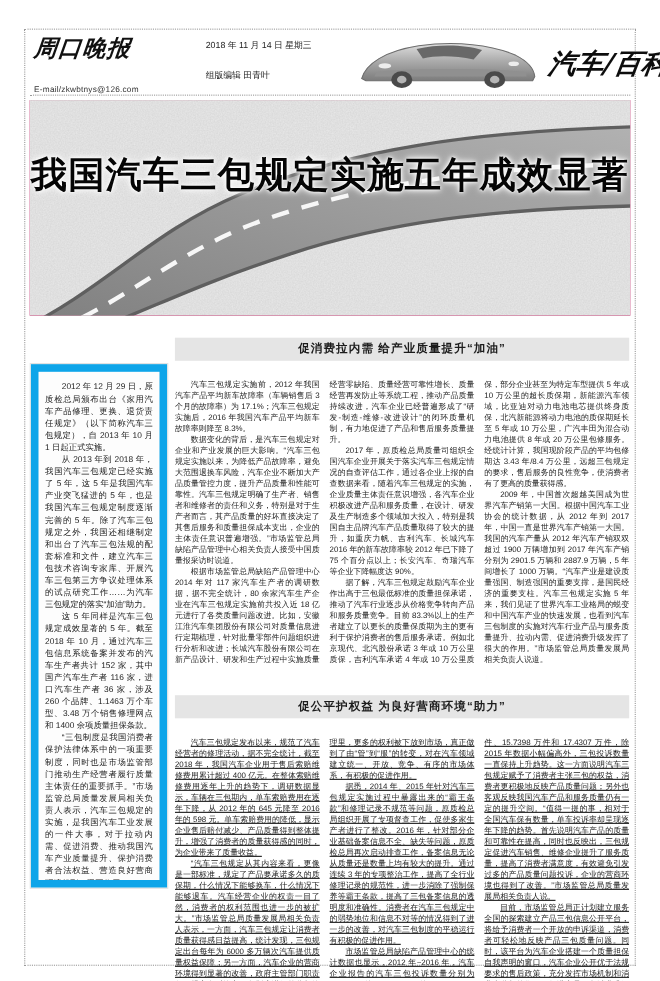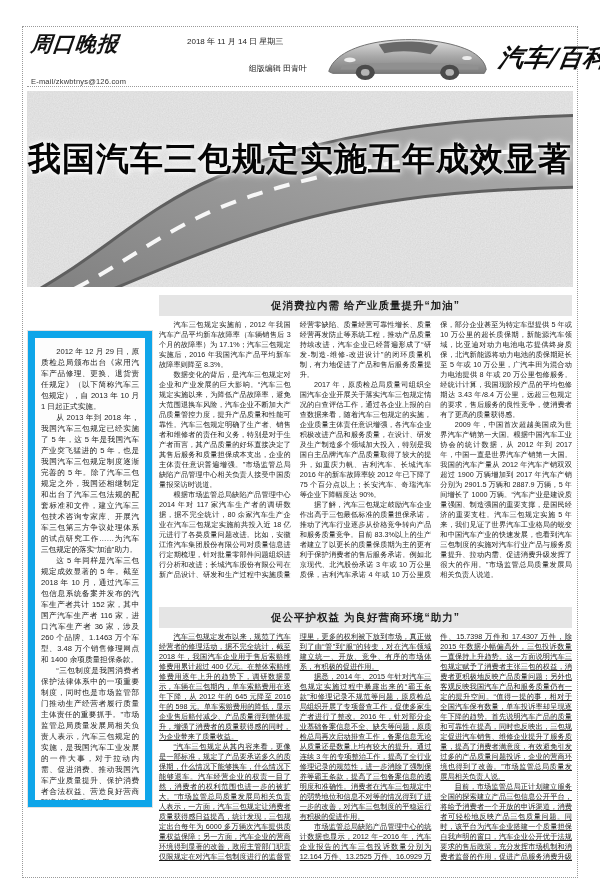--- a/index.html
+++ b/index.html
@@ -20,21 +20,21 @@
   }
   .logo-block { display:flex; flex-direction:column; justify-content:center; min-width:148px; }
   .paper-name {
     font-family:"DejaVu Serif", serif; font-weight:bold; font-style:italic;
     font-size:21px; letter-spacing:1px; color:#111; transform:skewX(-6deg);
     white-space:nowrap;
   }
   .paper-email { font-size:7.5px; color:#333; margin-top:19px; letter-spacing:.2px; }
   .date-block { display:flex; flex-direction:column; gap:16px; margin-top:-6px; min-width:120px; }
   .issue-date { font-size:8px; color:#222; white-space:nowrap; }
-  .editor { font-size:8px; color:#222; text-align:right; white-space:nowrap; }
+  .editor { font-size:8px; color:#222; text-align:left; white-space:nowrap; }
   .head-spacer { flex:1; }
   .car-art { width:168px; height:50px; flex:none; }
   .section-name {
     font-family:"DejaVu Serif", serif; font-weight:bold; font-style:italic;
     font-size:25px; color:#0d0d0d; transform:skewX(-8deg); white-space:nowrap; flex:none;
   }
   
   .hero { position:relative; height:196px; margin-top:4px; overflow:hidden; background:#be185d; }
   .hero svg { position:absolute; inset:0; width:100%; height:100%; }
   .headline {
@@ -47,23 +47,23 @@
   .content { display:flex; gap:7px; margin-top:8px; padding:0 1px; }
   .side-wrap { width:124px; flex:none; padding-top:36px; }
   .side-box {
     border:7px solid #0ea5e9; outline:1px solid #e2e2e2; background:#fdfdfd;
     padding:8px 6px; height:476px; overflow:hidden;
   }
   .side-box .para { font-size:7.6px; line-height:11px; text-align:justify; text-indent:2em; color:#222; }
   .main-col { flex:1; min-width:0; }
   .bar {
     height:21px; line-height:21px; background:#e5e5e5; text-align:center;
-    font-size:10.5px; font-weight:bold; color:#1c1c1c; letter-spacing:1px;
+    font-size:10.5px; font-weight:bold; color:#1c1c1c; letter-spacing:1px;margin-top:12px;
   }
-  .cols { column-gap:9px; column-count:3; margin-top:4px; overflow:hidden; }
+  .cols { column-gap:9px; column-count:3; margin-top:17px; overflow:hidden; }
   .cols .para { font-size:7.2px; line-height:10px; text-align:justify; text-indent:2em; color:#222; }
   .cols-1 { height:280px; }
   .cols-2 { height:236px; margin-bottom:2px;text-decoration:underline; }
   .bar-2 { margin-top:7px; }
   .attribution { text-align:right; font-size:7.6px; font-weight:bold; color:#111; padding-right:2px; }
 </style>
 </head>
 <body>
 
 <div class="page">

